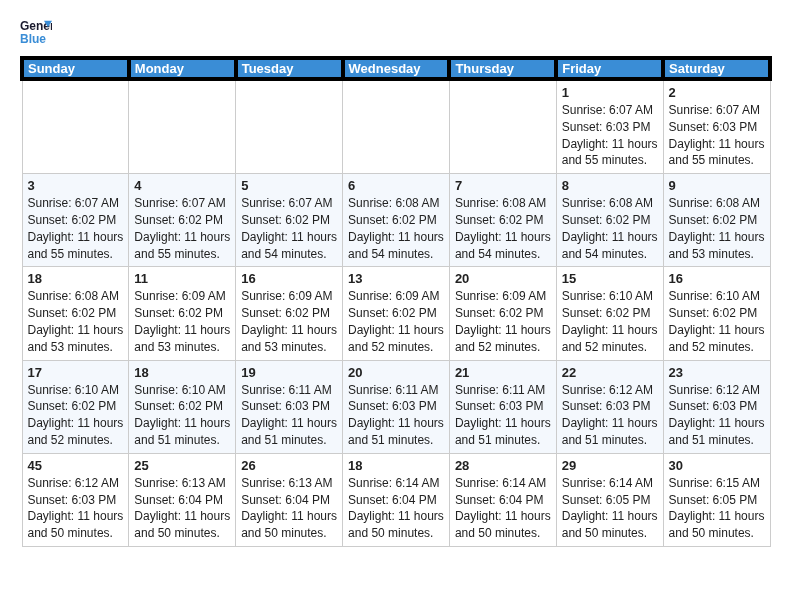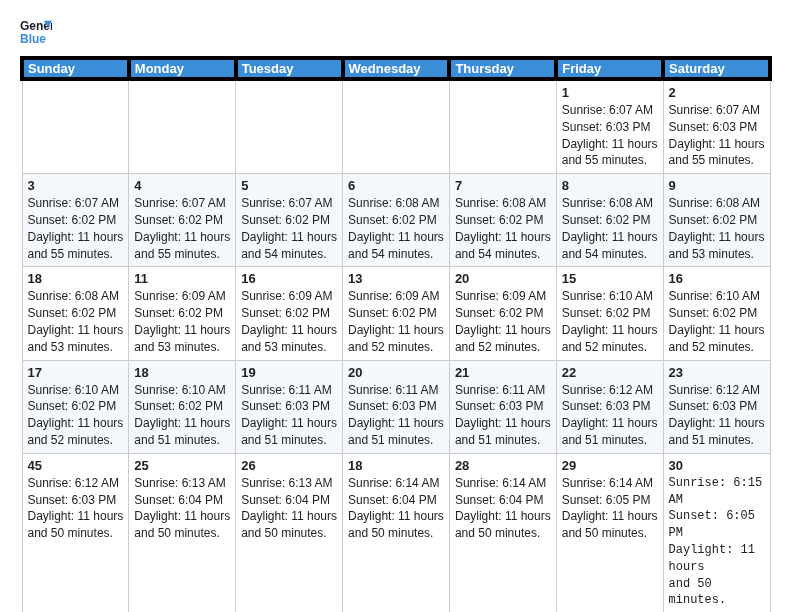--- a/index.html
+++ b/index.html
@@ -326,21 +326,21 @@
           </td>
           <td>
             <div class="day-num">29</div>
             <div class="cell-info" style="white-space: pre-line;">Sunrise: 6:14 AM
 Sunset: 6:05 PM
 Daylight: 11 hours
 and 50 minutes.</div>
           </td>
           <td>
             <div class="day-num">30</div>
-            <div class="cell-info" style="white-space: pre-line; font-family: Liberation Mono, monospace;">Sunrise: 6:15 AM
+            <div class="cell-info" style="white-space: pre-line;">Sunrise: 6:15 AM
 Sunset: 6:05 PM
 Daylight: 11 hours
 and 50 minutes.</div>
           </td>
         </tr>
       </tbody>
   </table>
 </div>
 
 </body></html>

